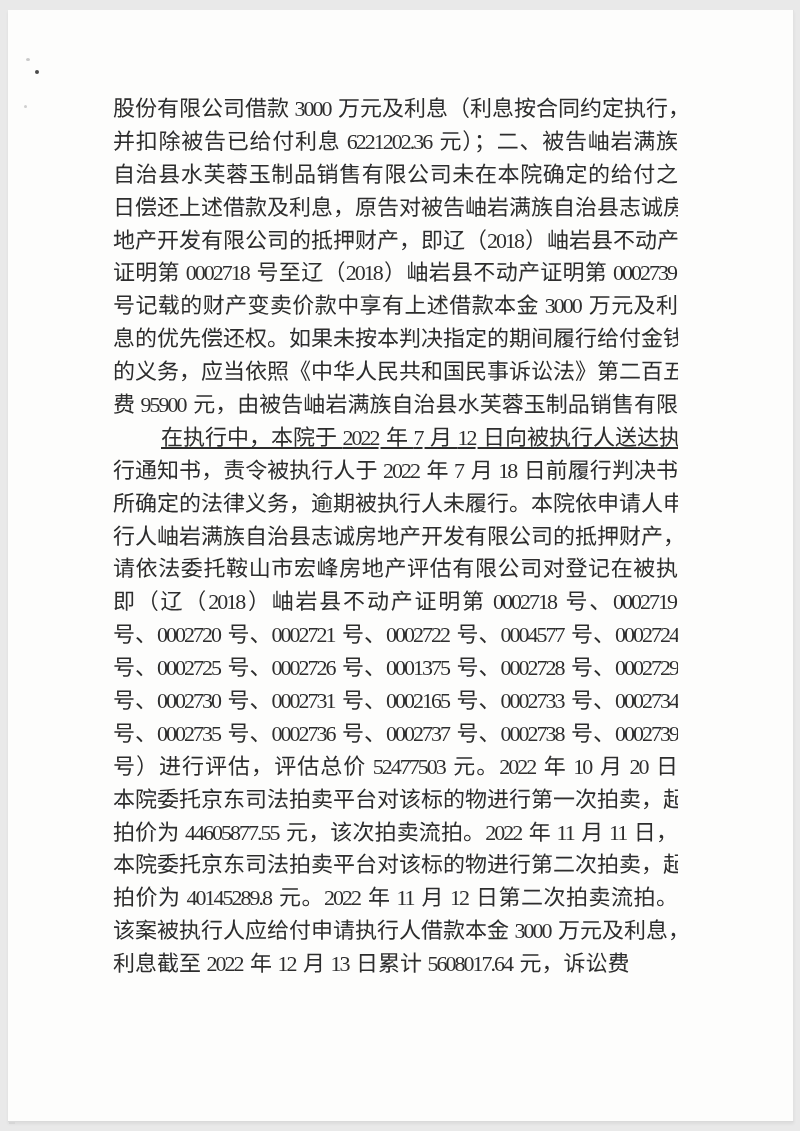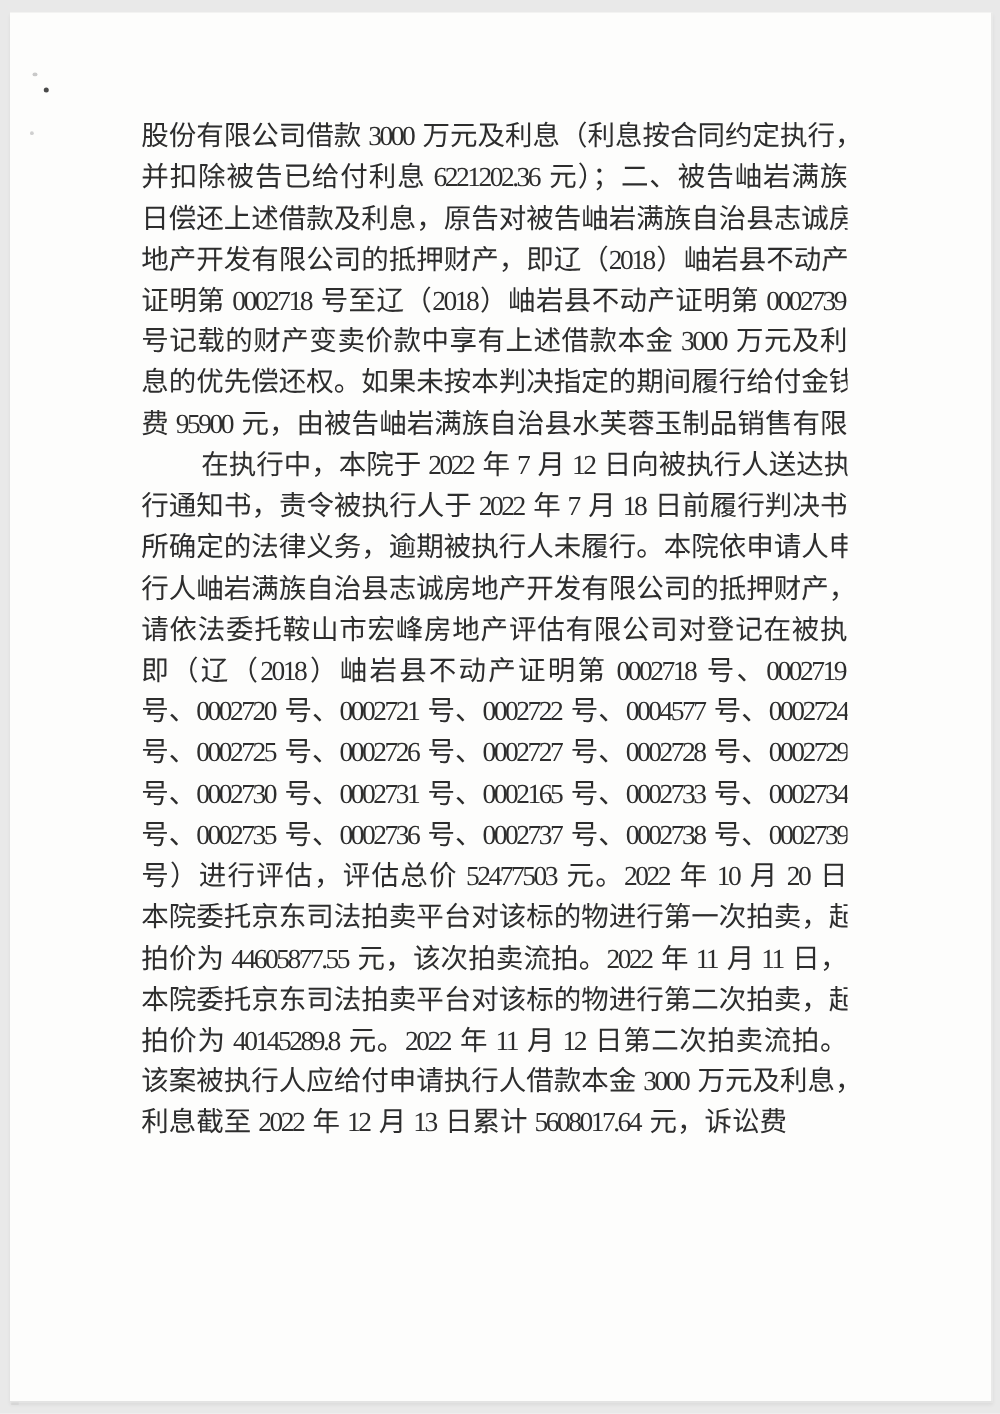--- a/index.html
+++ b/index.html
@@ -39,20 +39,21 @@
     text-align-last: justify;
     white-space: nowrap;
     overflow: hidden;
     height: 32.9px;
   }
   .line.end {
     text-align-last: left;
   }
   .line.indent {
     padding-left: 48px;
+    text-decoration: underline;
   }
   .digits {
     letter-spacing: -2px;
     padding-right: 2px;
   }
   
   .speck {
     position: absolute;
     border-radius: 50%;
   }
@@ -66,34 +67,36 @@
 
 <div class="paper">
   <span class="speck s1"></span>
   <span class="speck s2"></span>
   <span class="speck s3"></span>
   <span class="speck s4"></span>
 
   <div class="textblock">
       <div class="line fill">股份有限公司借款 <span class="digits">3000</span> 万元及利息（利息按合同约定执行，</div>
       <div class="line fill">并扣除被告已给付利息 <span class="digits">6221202.36</span> 元）；二、被告岫岩满族</div>
+      <div class="line fill">自治县水芙蓉玉制品销售有限公司未在本院确定的给付之</div>
       <div class="line fill">日偿还上述借款及利息，原告对被告岫岩满族自治县志诚房</div>
       <div class="line fill">地产开发有限公司的抵押财产，即辽（<span class="digits">2018</span>）岫岩县不动产</div>
       <div class="line fill">证明第 <span class="digits">0002718</span> 号至辽（<span class="digits">2018</span>）岫岩县不动产证明第 <span class="digits">0002739</span></div>
       <div class="line fill">号记载的财产变卖价款中享有上述借款本金 <span class="digits">3000</span> 万元及利</div>
       <div class="line fill">息的优先偿还权。如果未按本判决指定的期间履行给付金钱</div>
+      <div class="line fill">的义务，应当依照《中华人民共和国民事诉讼法》第二百五</div>
       <div class="line fill">费 <span class="digits">95900</span> 元，由被告岫岩满族自治县水芙蓉玉制品销售有限</div>
       <div class="line indent fill">在执行中，本院于 <span class="digits">2022</span> 年 <span class="digits">7</span> 月 <span class="digits">12</span> 日向被执行人送达执</div>
       <div class="line fill">行通知书，责令被执行人于 <span class="digits">2022</span> 年 <span class="digits">7</span> 月 <span class="digits">18</span> 日前履行判决书</div>
       <div class="line fill">所确定的法律义务，逾期被执行人未履行。本院依申请人申</div>
       <div class="line fill">行人岫岩满族自治县志诚房地产开发有限公司的抵押财产，</div>
       <div class="line fill">请依法委托鞍山市宏峰房地产评估有限公司对登记在被执</div>
       <div class="line fill">即（辽（<span class="digits">2018</span>）岫岩县不动产证明第 <span class="digits">0002718</span> 号、<span class="digits">0002719</span></div>
       <div class="line fill">号、<span class="digits">0002720</span> 号、<span class="digits">0002721</span> 号、<span class="digits">0002722</span> 号、<span class="digits">0004577</span> 号、<span class="digits">0002724</span></div>
-      <div class="line fill">号、<span class="digits">0002725</span> 号、<span class="digits">0002726</span> 号、<span class="digits">0002727</span> 号、<span class="digits">0002728</span> 号、<span class="digits">0002729</span></div>
+      <div class="line fill">号、<span class="digits">0002725</span> 号、<span class="digits">0002726</span> 号、<span class="digits">0001375</span> 号、<span class="digits">0002728</span> 号、<span class="digits">0002729</span></div>
       <div class="line fill">号、<span class="digits">0002730</span> 号、<span class="digits">0002731</span> 号、<span class="digits">0002165</span> 号、<span class="digits">0002733</span> 号、<span class="digits">0002734</span></div>
       <div class="line fill">号、<span class="digits">0002735</span> 号、<span class="digits">0002736</span> 号、<span class="digits">0002737</span> 号、<span class="digits">0002738</span> 号、<span class="digits">0002739</span></div>
       <div class="line fill">号）进行评估，评估总价 <span class="digits">52477503</span> 元。<span class="digits">2022</span> 年 <span class="digits">10</span> 月 <span class="digits">20</span> 日</div>
       <div class="line fill">本院委托京东司法拍卖平台对该标的物进行第一次拍卖，起</div>
       <div class="line fill">拍价为 <span class="digits">44605877.55</span> 元，该次拍卖流拍。<span class="digits">2022</span> 年 <span class="digits">11</span> 月 <span class="digits">11</span> 日，</div>
       <div class="line fill">本院委托京东司法拍卖平台对该标的物进行第二次拍卖，起</div>
       <div class="line fill">拍价为 <span class="digits">40145289.8</span> 元。<span class="digits">2022</span> 年 <span class="digits">11</span> 月 <span class="digits">12</span> 日第二次拍卖流拍。</div>
       <div class="line fill">该案被执行人应给付申请执行人借款本金 <span class="digits">3000</span> 万元及利息，</div>
       <div class="line end">利息截至 <span class="digits">2022</span> 年 <span class="digits">12</span> 月 <span class="digits">13</span> 日累计 <span class="digits">5608017.64</span> 元，诉讼费</div>
     </div>

